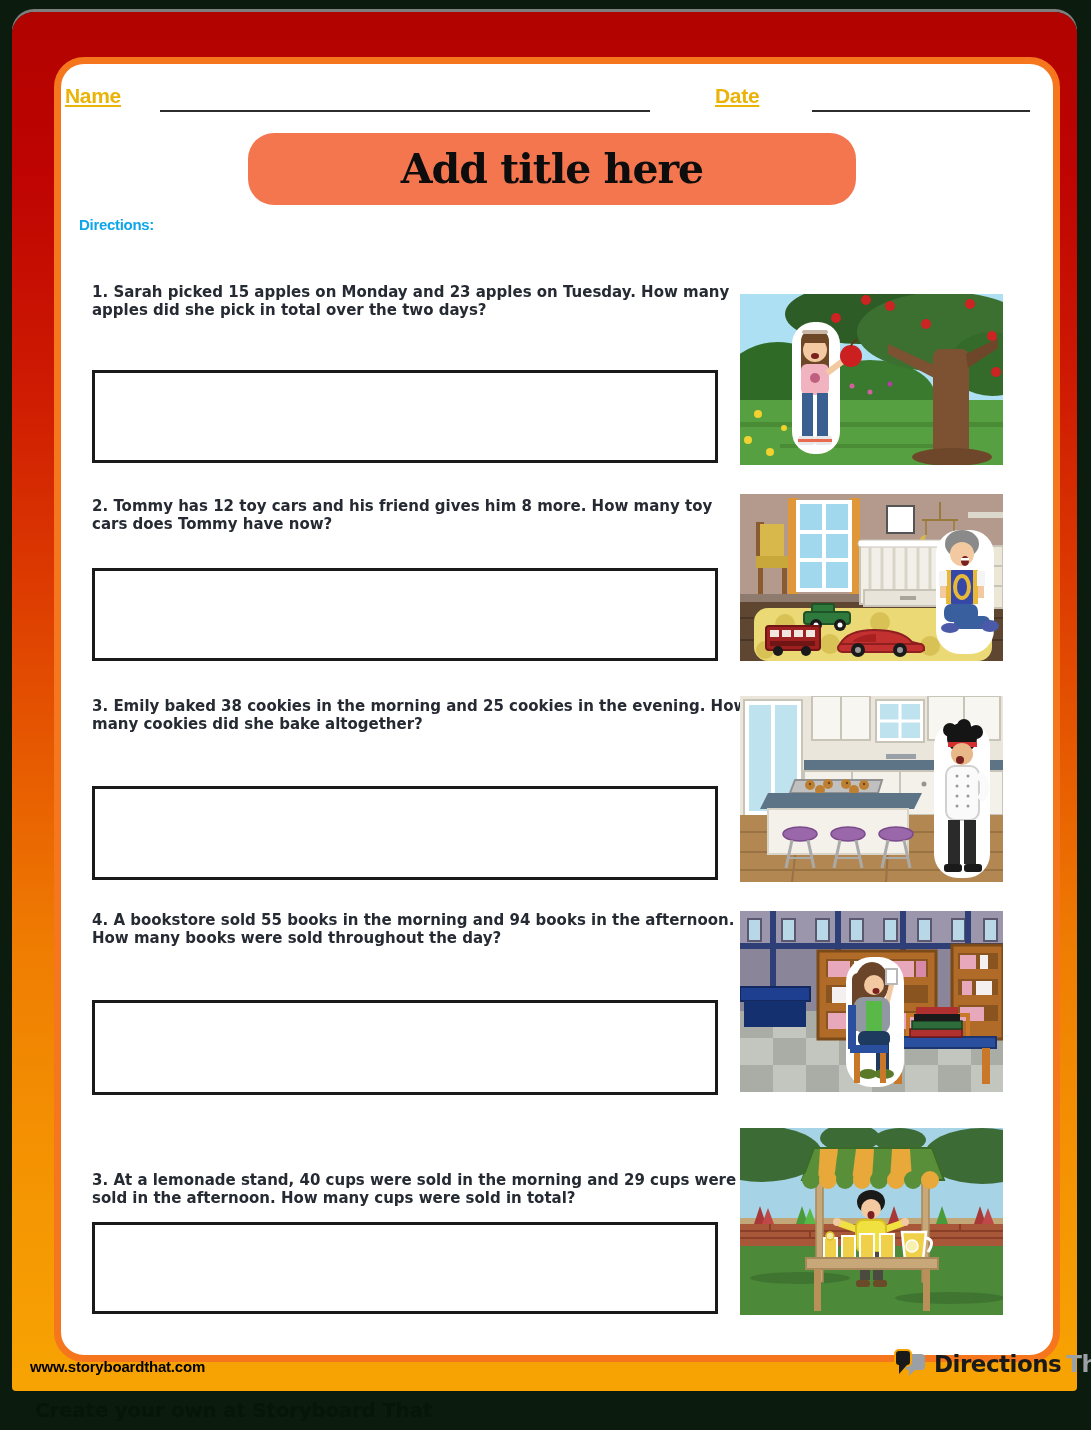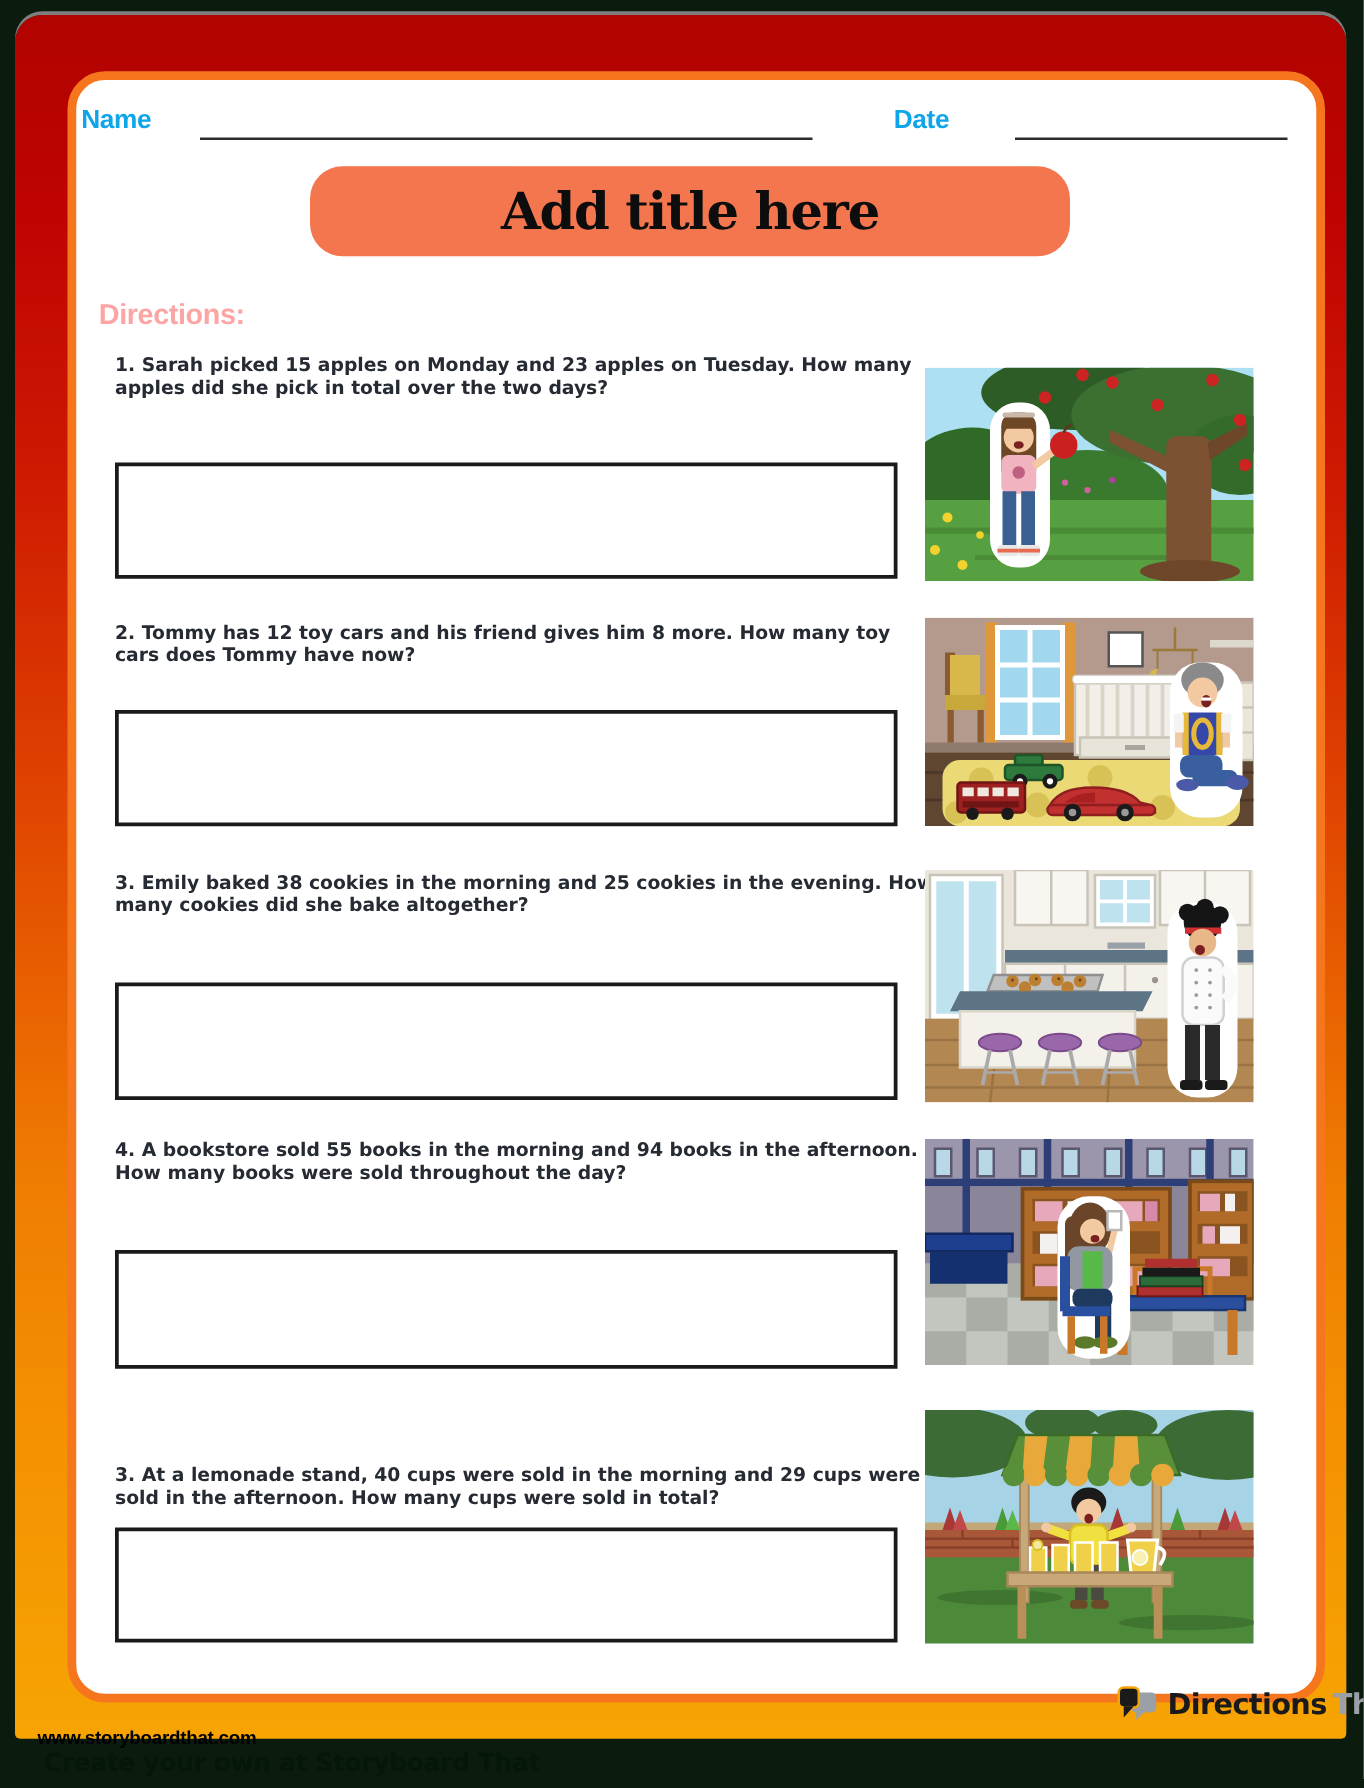--- a/index.html
+++ b/index.html
@@ -13,60 +13,60 @@
     border-radius:22px 22px 4px 4px;
     background:linear-gradient(180deg,#b10300 0%,#bf0402 12%,#cf1c02 28%,#dd3c01 42%,#e85f01 56%,#ef7d02 68%,#f49102 82%,#f7a403 100%);
     box-shadow:0 -3px 0 #7e7e7e;
   }
   .card{
     position:absolute;left:42px;top:45px;width:992px;height:1291px;
     background:#ffffff;border:7px solid #f5761d;border-radius:30px;
   }
   .hdr-label{
     position:absolute;font-family:"Liberation Sans",sans-serif;
-    font-weight:bold;font-size:21px;color:#0ea5e9;letter-spacing:-0.3px;
+    font-weight:bold;font-size:21px;color:#eab308;letter-spacing:-0.3px;text-decoration:underline;
   }
   .name-label{left:65px;top:84px;}
   .date-label{left:715px;top:84px;}
   .write-line{position:absolute;height:0;border-bottom:2px solid #2c2c2c;}
   .name-line{left:160px;top:110px;width:490px;}
   .date-line{left:812px;top:110px;width:218px;}
   .title-pill{
     position:absolute;left:248px;top:133px;width:608px;height:72px;
     background:#f4764e;border-radius:26px;
     display:flex;align-items:center;justify-content:center;
   }
   .title-pill span{
     font-family:"DejaVu Serif","Liberation Serif",serif;
     font-weight:bold;font-size:41px;color:#0d0d0d;letter-spacing:-1px;
   }
   .directions{
-    position:absolute;left:79px;top:238px;
+    position:absolute;left:79px;top:216px;
     font-family:"Liberation Sans",sans-serif;font-weight:bold;
-    font-size:23px;color:#fca5a5;letter-spacing:-0.3px;
+    font-size:15px;color:#0ea5e9;letter-spacing:-0.3px;
   }
   .q-text{
     position:absolute;left:92px;width:656px;
     font-weight:bold;font-size:15px;line-height:1.19;color:#262b33;
   }
   .a-box{
     position:absolute;left:92px;width:620px;background:#ffffff;
     border:3px solid #1a1a1a;
   }
   .illus{position:absolute;left:740px;width:263px;overflow:hidden;}
   .illus svg{display:block;width:100%;height:100%;}
   .p1 .q-text{top:284px}.p1 .a-box{top:370px;height:87px}.p1 .illus{top:294px;height:171px}
   .p2 .q-text{top:498px}.p2 .a-box{top:568px;height:87px}.p2 .illus{top:494px;height:167px}
   .p3 .q-text{top:698px}.p3 .a-box{top:786px;height:88px}.p3 .illus{top:696px;height:186px}
   .p4 .q-text{top:912px}.p4 .a-box{top:1000px;height:89px}.p4 .illus{top:911px;height:181px}
   .p5 .q-text{top:1172px}.p5 .a-box{top:1222px;height:86px}.p5 .illus{top:1128px;height:187px}
   .site-url{
     position:absolute;left:30px;top:1358px;
     font-family:"Liberation Sans",sans-serif;font-weight:bold;
-    font-size:15px;color:#000;letter-spacing:-0.2px;margin-top:24px;
+    font-size:15px;color:#000;letter-spacing:-0.2px;
   }
   .logo{position:absolute;left:893px;top:1348px;display:flex;align-items:center;gap:5px;}
   .logo-word{font-weight:bold;font-size:23px;letter-spacing:-0.5px;}
   .logo-black{color:#1a1a1a;}
   .logo-gray{color:#9aa0a6;}
   .bottom-caption{
     position:absolute;left:35px;top:1398px;
     font-weight:bold;font-size:20px;color:#041708;letter-spacing:-0.3px;
   }
 </style>

